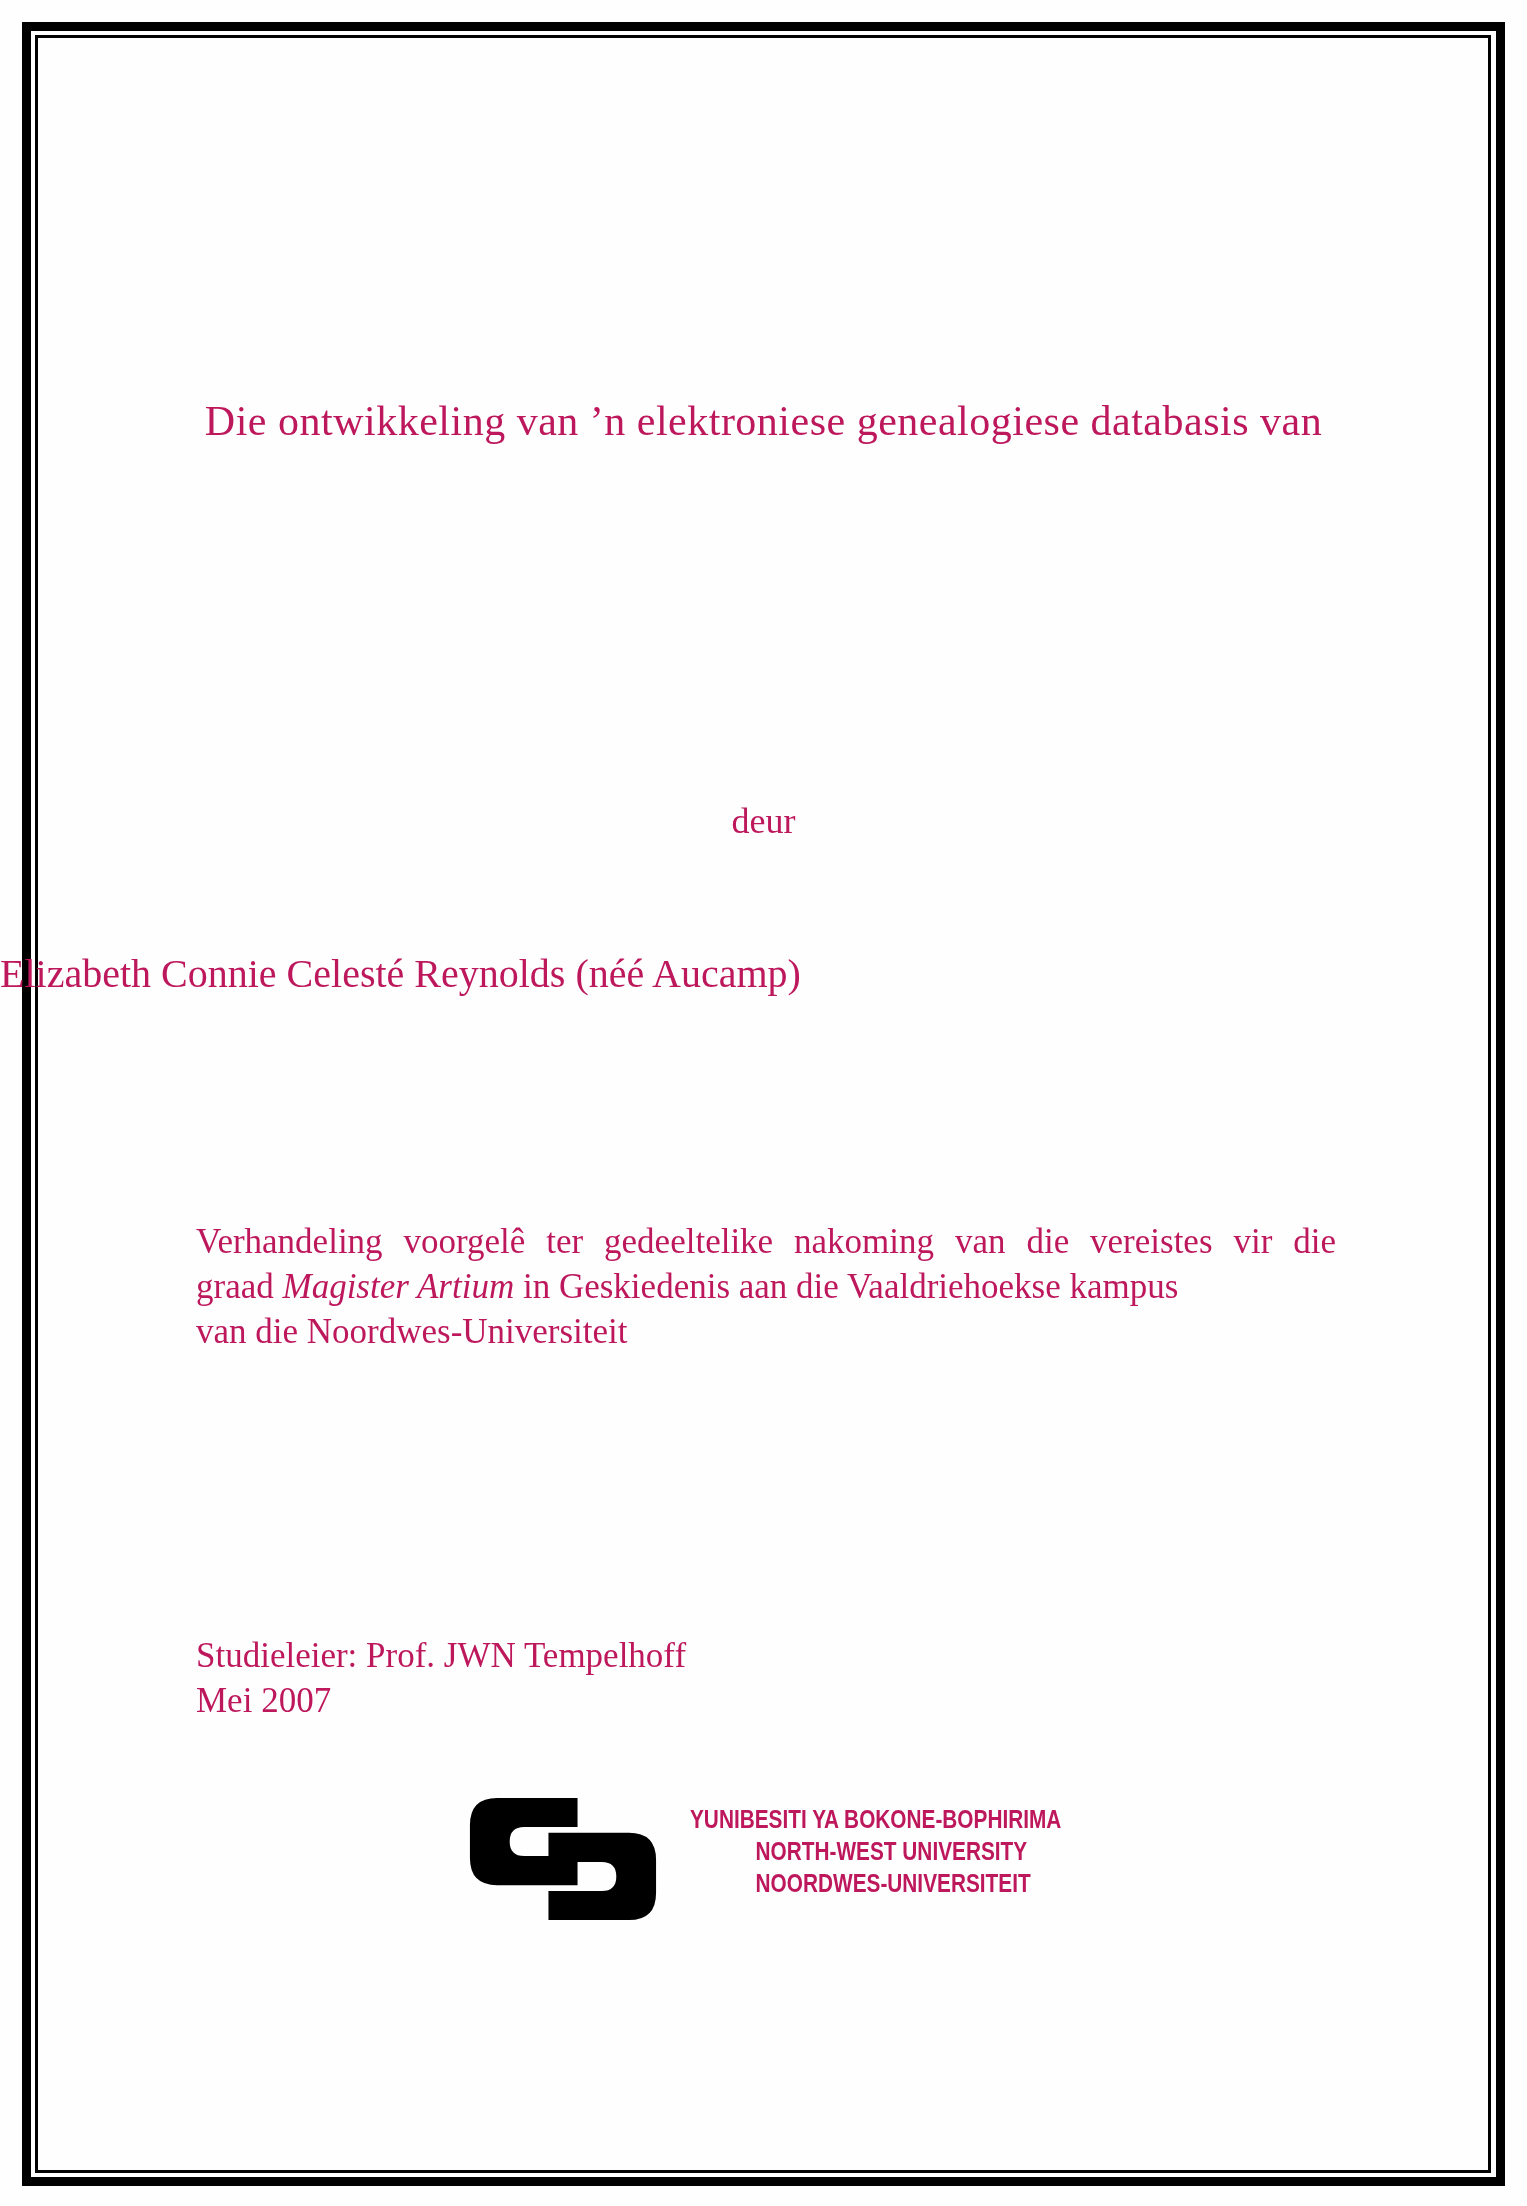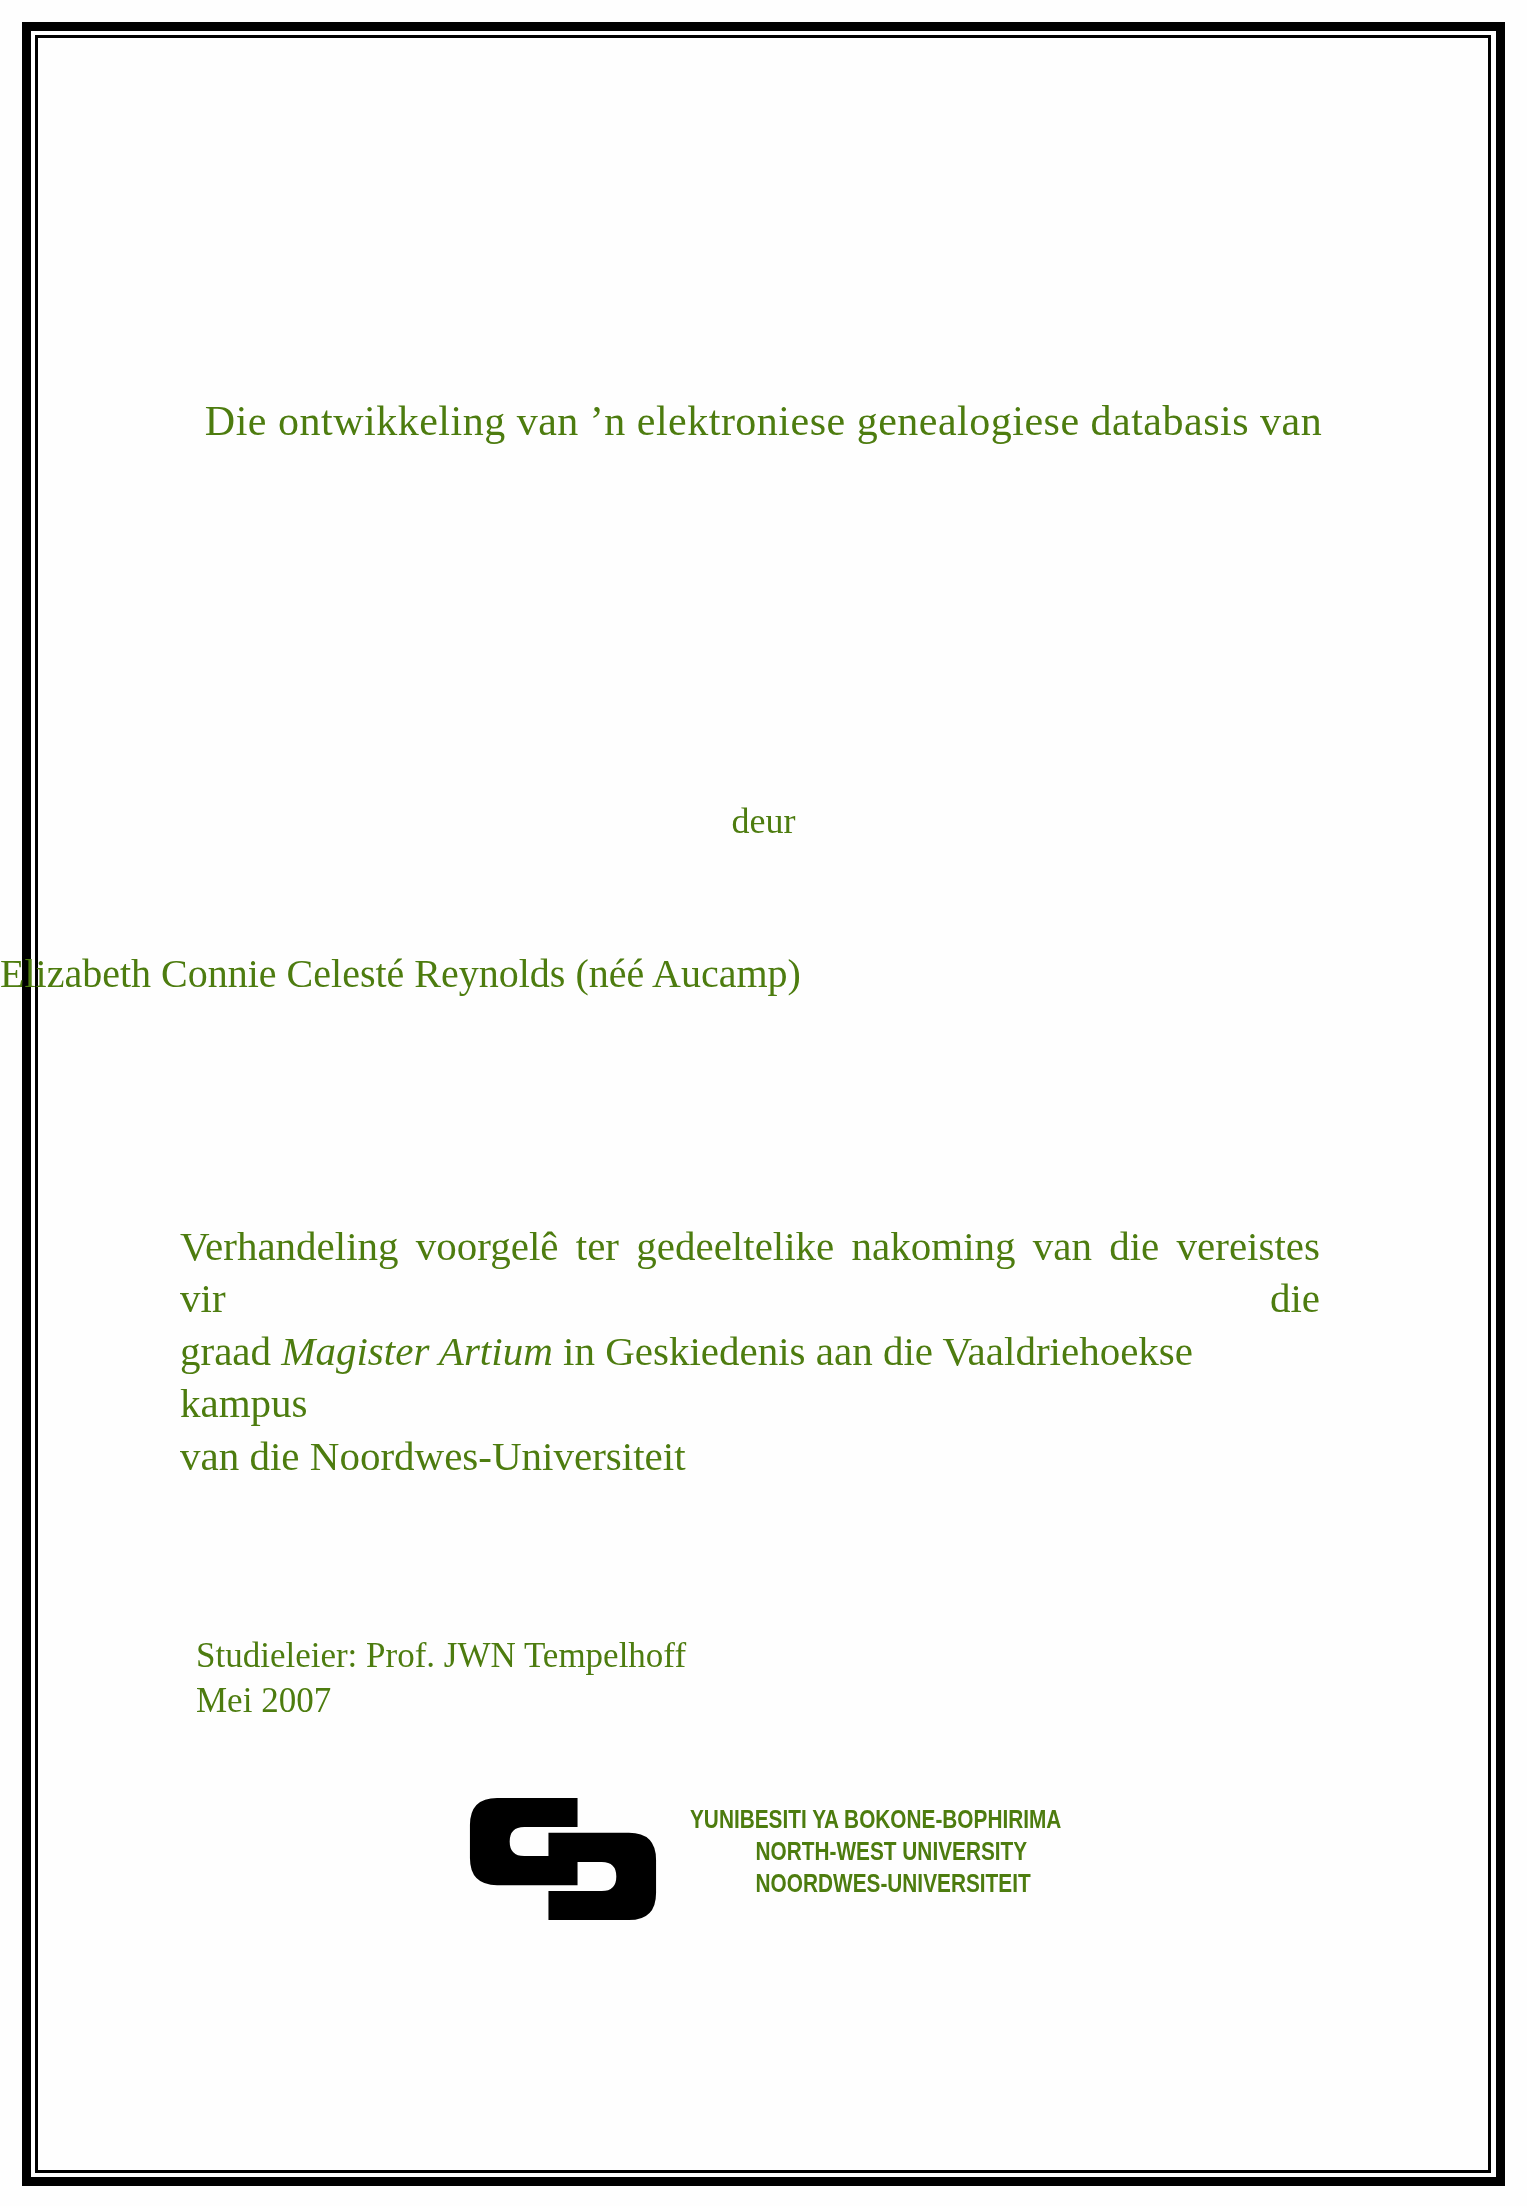--- a/index.html
+++ b/index.html
@@ -2,21 +2,21 @@
 <html><head>
 <meta charset="utf-8">
 <style>
   html, body { margin: 0; padding: 0; background: #ffffff; }
   .page {
     position: relative;
     width: 1527px;
     height: 2206px;
     background: #fefefe;
     font-family: "Liberation Serif", "DejaVu Serif", serif;
-    color: #4d7c0f;
+    color: #be185d;
     overflow: hidden;
   }
   .frame-outer {
     position: absolute;
     left: 22px; top: 22px; right: 22px; bottom: 20px;
     border: 9px solid #000;
   }
   .frame-inner {
     position: absolute;
     left: 35px; top: 35px; right: 36px; bottom: 33px;
@@ -37,22 +37,22 @@
     text-align: center;
   }
   .author {
     position: absolute;
     top: 950px; left: 0; right: 0;
     font-size: 40px;
     text-align: left;
   }
   .statement {
     position: absolute;
-    top: 1220px; left: 180px; width: 1140px;
-    font-size: 41px;
+    top: 1220px; left: 196px; width: 1140px;
+    font-size: 35px;
     line-height: 1.28;
   }
   .statement .justified {
     text-align: justify;
     text-align-last: justify;
   }
   .supervisor {
     position: absolute;
     top: 1634px; left: 196px;
     font-size: 35px;

